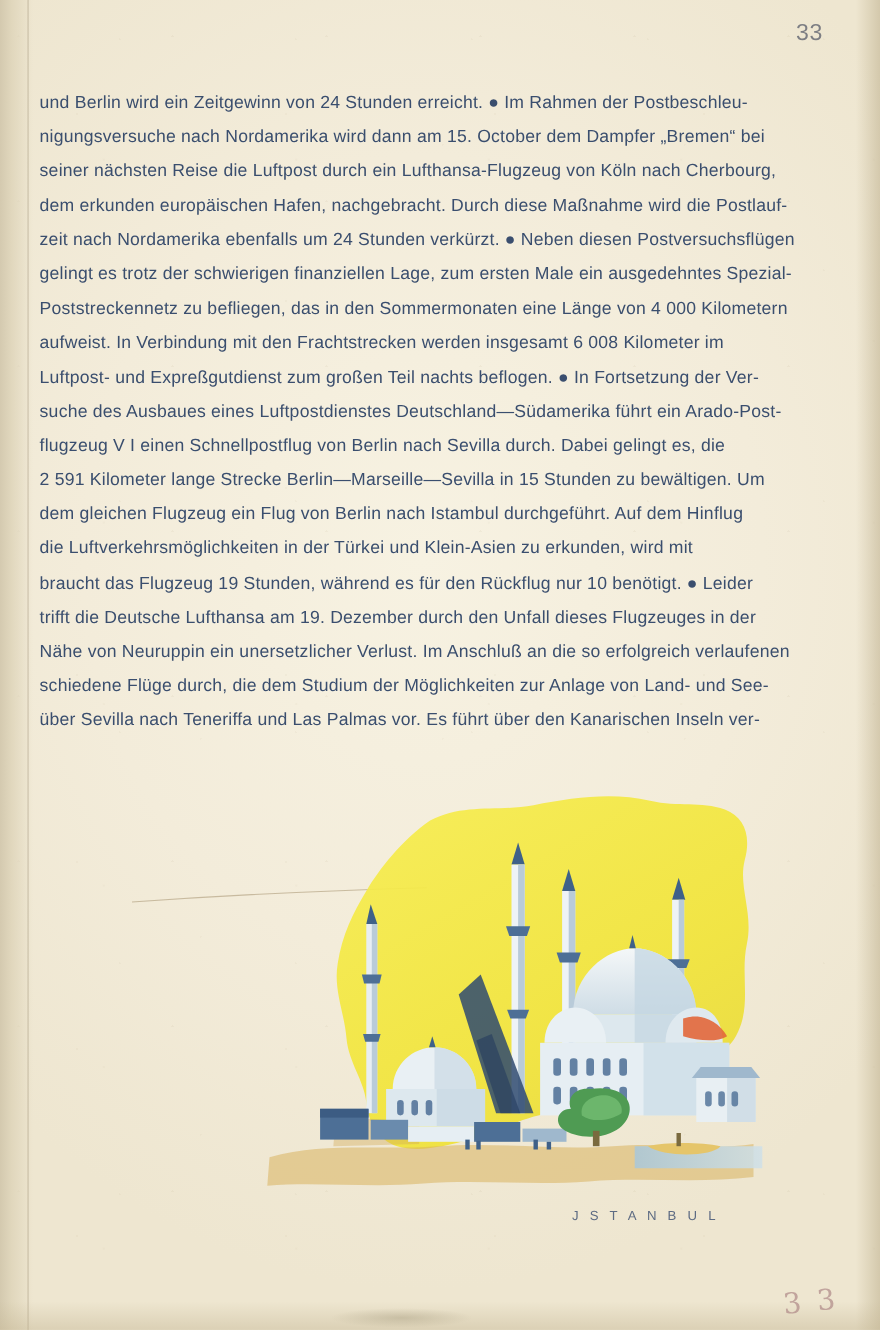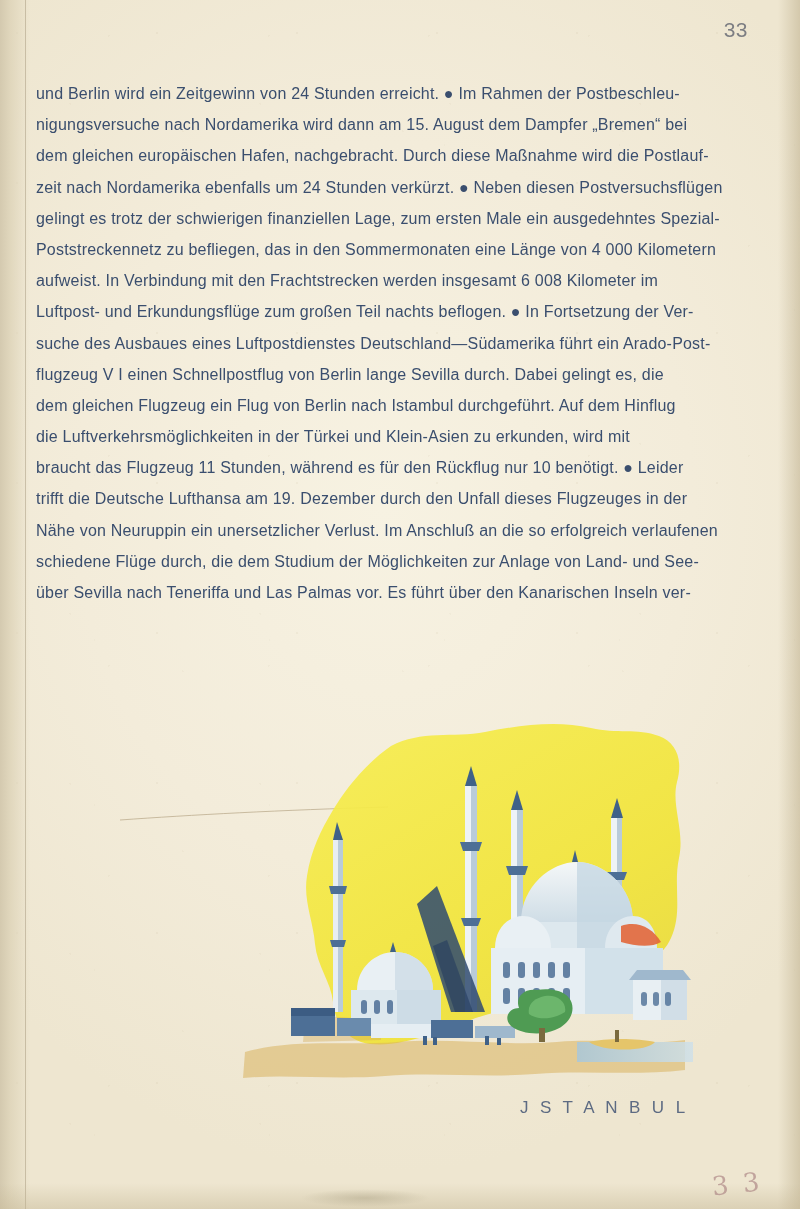--- a/index.html
+++ b/index.html
@@ -100,21 +100,21 @@
     top: 690px;
     width: 520px;
     height: 430px;
   }
   #illustration svg { display: block; }
 
   #illustration-caption {
     position: absolute;
     left: 520px;
     top: 1098px;
-    font-size: 17px;
+    font-size: 12px;
     letter-spacing: 3.4px;
     color: #5d6b83;
   }
 
   
   #pencil-note {
     position: absolute;
     right: 38px;
     bottom: 10px;
     font-family: "DejaVu Serif", serif;
@@ -156,32 +156,34 @@
   <div id="page-number">33</div>
 
   <div id="pencil-line">
     <svg width="270" height="18" viewBox="0 0 270 18">
       <path d="M0 14 C70 9 160 4 268 1" stroke="#b9a98b" stroke-width="1" fill="none" opacity=".75"></path>
     </svg>
   </div>
 
   <div id="body-text">
     <div class="line">und  Berlin  wird  ein  Zeitgewinn  von  24  Stunden  erreicht.  ●  Im  Rahmen  der  Postbeschleu-</div>
-    <div class="line">nigungsversuche  nach  Nordamerika  wird  dann  am  15.  August  dem  Dampfer  „Bremen“  bei</div>
-    <div class="line">dem  gleichen  europäischen  Hafen,  nachgebracht.   Durch  diese  Maßnahme  wird  die  Postlauf-</div>
+    <div class="line">nigungsversuche  nach  Nordamerika  wird  dann  am  15.  October  dem  Dampfer  „Bremen“  bei</div>
+    <div class="line">seiner  nächsten  Reise  die  Luftpost  durch  ein  Lufthansa-Flugzeug  von  Köln  nach  Cherbourg,</div>
+    <div class="line">dem  erkunden  europäischen  Hafen,  nachgebracht.   Durch  diese  Maßnahme  wird  die  Postlauf-</div>
     <div class="line">zeit  nach  Nordamerika  ebenfalls  um  24  Stunden  verkürzt. ● Neben  diesen  Postversuchsflügen</div>
     <div class="line">gelingt  es  trotz  der  schwierigen  finanziellen  Lage,  zum  ersten  Male  ein  ausgedehntes  Spezial-</div>
     <div class="line">Poststreckennetz  zu  befliegen,  das  in  den  Sommermonaten  eine  Länge  von  4 000  Kilometern</div>
     <div class="line">aufweist.   In  Verbindung  mit  den  Frachtstrecken  werden  insgesamt  6 008  Kilometer  im</div>
-    <div class="line">Luftpost-  und  Erkundungsflüge  zum  großen  Teil  nachts  beflogen.  ●  In  Fortsetzung  der  Ver-</div>
+    <div class="line">Luftpost-  und  Expreßgutdienst  zum  großen  Teil  nachts  beflogen.  ●  In  Fortsetzung  der  Ver-</div>
     <div class="line">suche  des  Ausbaues  eines  Luftpostdienstes  Deutschland—Südamerika  führt  ein  Arado-Post-</div>
-    <div class="line">flugzeug  V I  einen  Schnellpostflug  von  Berlin  lange  Sevilla  durch.   Dabei  gelingt  es,  die</div>
+    <div class="line">flugzeug  V I  einen  Schnellpostflug  von  Berlin  nach  Sevilla  durch.   Dabei  gelingt  es,  die</div>
+    <div class="line">2 591  Kilometer  lange  Strecke  Berlin—Marseille—Sevilla  in  15  Stunden  zu  bewältigen.  Um</div>
     <div class="line">dem  gleichen  Flugzeug  ein  Flug  von  Berlin  nach  Istambul  durchgeführt.   Auf  dem  Hinflug</div>
     <div class="line">die  Luftverkehrsmöglichkeiten  in  der  Türkei  und  Klein-Asien  zu  erkunden,  wird  mit</div>
-    <div class="line">braucht  das  Flugzeug  11  Stunden,  während  es  für  den  Rückflug  nur  10  benötigt.  ●  Leider</div>
+    <div class="line">braucht  das  Flugzeug  19  Stunden,  während  es  für  den  Rückflug  nur  10  benötigt.  ●  Leider</div>
     <div class="line">trifft  die  Deutsche  Lufthansa  am  19. Dezember  durch  den  Unfall  dieses  Flugzeuges  in  der</div>
     <div class="line">Nähe  von  Neuruppin  ein  unersetzlicher Verlust.  Im  Anschluß  an  die  so  erfolgreich  verlaufenen</div>
     <div class="line">schiedene  Flüge  durch,  die  dem  Studium  der  Möglichkeiten  zur  Anlage  von  Land-  und  See-</div>
     <div class="line">über  Sevilla  nach  Teneriffa  und  Las  Palmas  vor.   Es  führt  über  den  Kanarischen  Inseln  ver-</div>
   </div>
 
   <div id="illustration">
     <svg width="520" height="430" viewBox="0 0 520 430">
       <defs>
         <linearGradient id="domeGrad" x1="0" y1="0" x2="0" y2="1">

